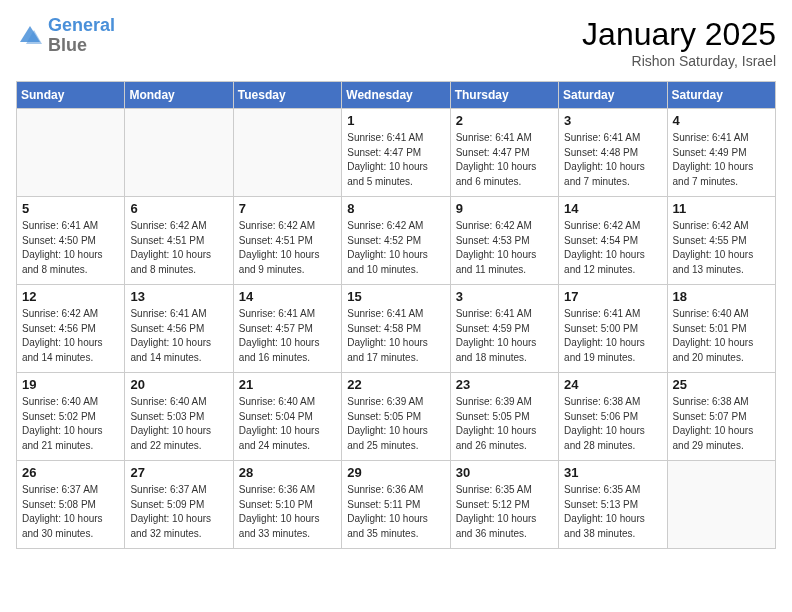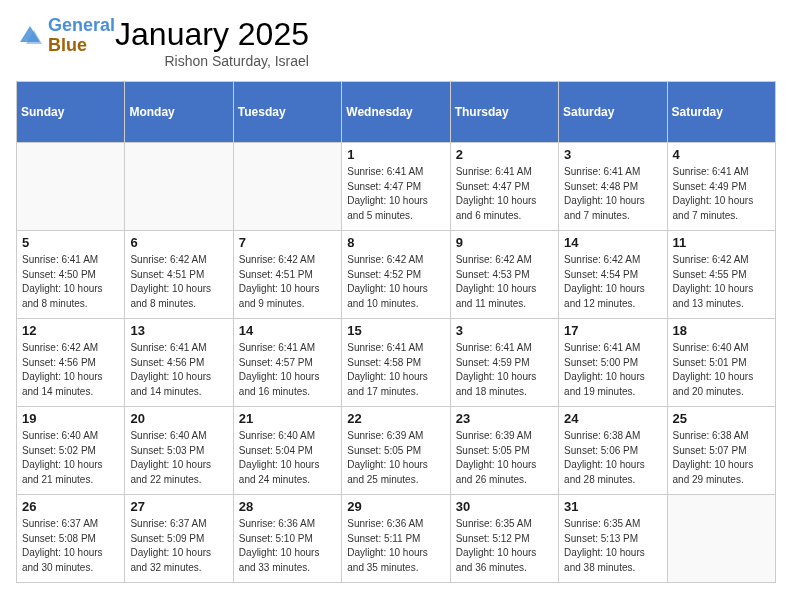--- a/index.html
+++ b/index.html
@@ -5,21 +5,21 @@
     * { box-sizing: border-box; margin: 0; padding: 0; }
     body {
       font-family: Arial, sans-serif;
       background: #fff;
       width: 792px;
       min-height: 612px;
       padding: 16px;
     }
     .header {
       display: flex;
-      justify-content: flex-start;
+      justify-content: space-between;
       align-items: flex-start;
       margin-bottom: 12px;
     }
     .logo {
       display: flex;
       align-items: center;
     }
     .logo-text {
       font-size: 18px;
       font-weight: bold;
@@ -49,21 +49,21 @@
     table {
       width: 100%;
       border-collapse: collapse;
       table-layout: fixed;
     }
     th {
       background-color: #4472c4;
       color: #fff;
       font-size: 12px;
       font-weight: bold;
-      padding: 23px 4px;
+      padding: 6px 4px;
       text-align: left;
       border: 1px solid #ccc;
       margin-top: 43px;
     }
     td {
       border: 1px solid #ccc;
       vertical-align: top;
       padding: 4px 5px;
       font-size: 10px;
       color: #333;
@@ -91,21 +91,21 @@
 
 <div class="header">
   <div class="logo">
     <svg class="logo-icon" viewBox="0 0 28 28">
       <rect x="0" y="0" width="28" height="28" fill="white"></rect>
       <polygon points="14,4 24,20 4,20" fill="#4a90d9" opacity="0.85"></polygon>
       <polygon points="18,8 26,22 10,22" fill="#4a90d9" opacity="0.5"></polygon>
     </svg>
     <div class="logo-text">
       <div><span>General</span></div>
-      <div><span style="color:#a16207">Blue</span></div>
+      <div><span style="color:#737373">Blue</span></div>
     </div>
   </div>
   <div class="title-block">
     <div class="month-title">January 2025</div>
     <div class="subtitle">Rishon Saturday, Israel</div>
   </div>
 </div>
 
 <table>
   <thead>

